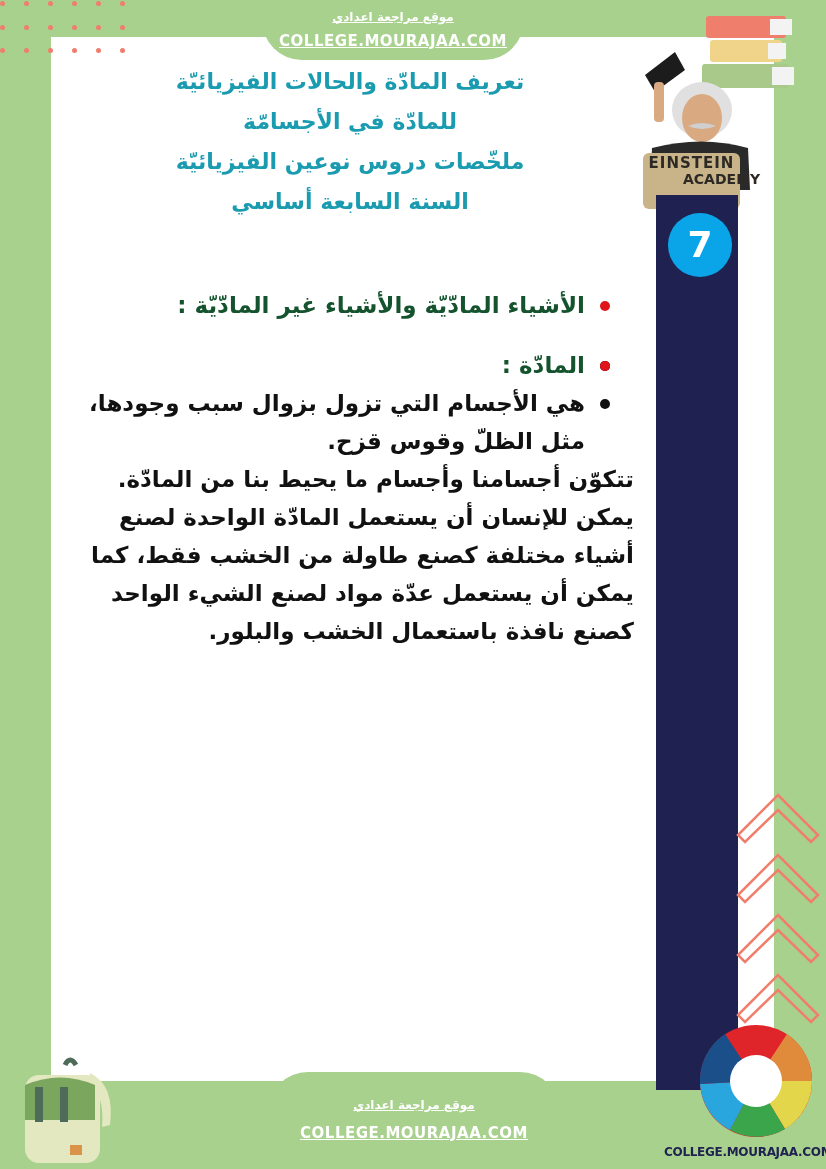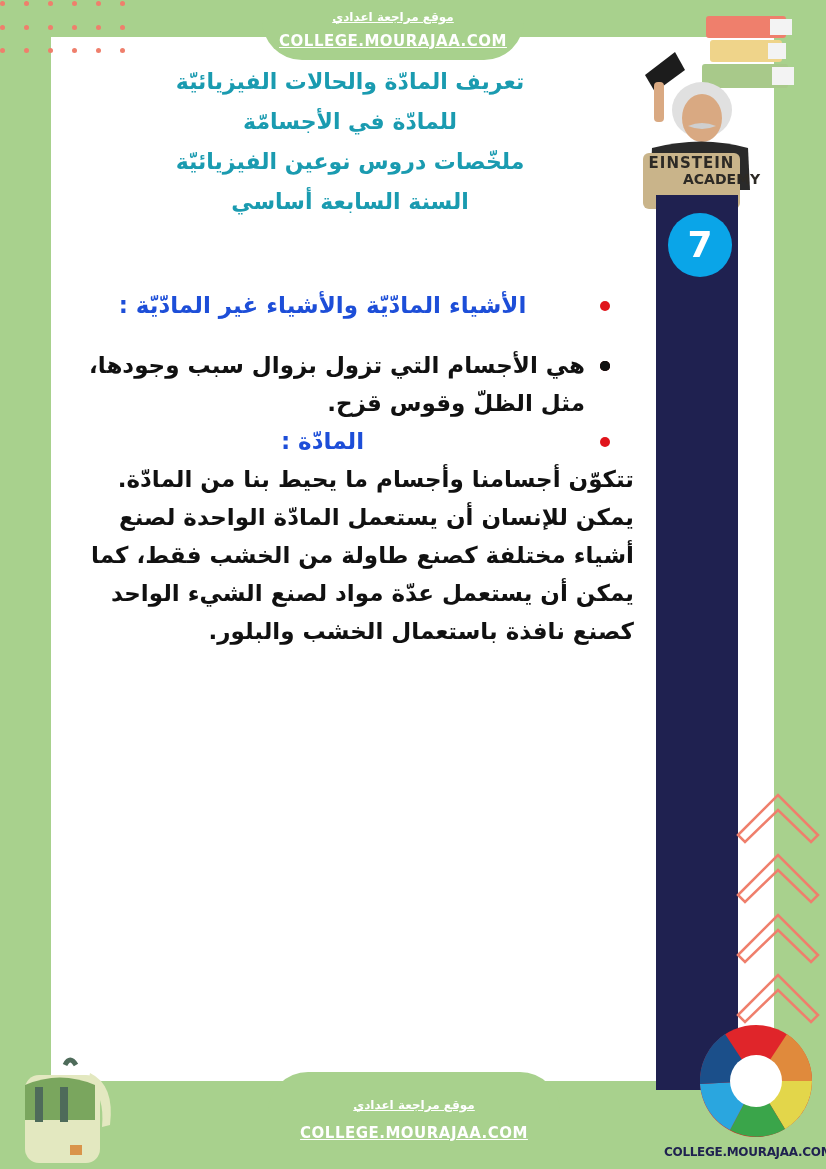--- a/index.html
+++ b/index.html
@@ -9,21 +9,21 @@
     .dot { position:absolute; width:5px; height:5px; border-radius:50%; background:#ef7f6c; }
     .tab-top { position:absolute; left:262px; top:0; width:262px; height:60px; background:#a8d18d; border-radius:0 0 40px 40px; }
     .tab-bottom { position:absolute; left:268px; top:1072px; width:292px; height:100px; background:#a8d18d; border-radius:40px 40px 0 0; }
     .tab-text { position:absolute; left:0; right:0; text-align:center; color:#ffffff; font-weight:bold; text-decoration:underline; }
     .tab-text.ar { direction:rtl; font-size:12px; }
     .tab-text.en { font-size:15px; letter-spacing:0.5px; }
     .title { position:absolute; left:120px; top:62px; width:460px; text-align:center; direction:rtl; color:#1a9bb0; font-weight:bold; font-size:22px; line-height:40px; }
     .sidebar { position:absolute; left:656px; top:195px; width:82px; height:895px; background:#1f2150; }
     .page-badge { position:absolute; left:668px; top:213px; width:64px; height:64px; border-radius:50%; background:#0aa5e8; color:#fff; font-size:36px; font-weight:bold; text-align:center; line-height:64px; }
     .content { position:absolute; left:60px; top:286px; width:580px; direction:rtl; font-size:23px; font-weight:bold; color:#111; line-height:38px; }
-    .content .red { color:#1d4ed8;text-align:center; }
+    .content .red { color:#14532d; }
     .li { position:relative; padding-right:55px; }
     .li .bullet { position:absolute; right:30px; top:15px; width:10px; height:10px; border-radius:50%; }
     .li .bullet.red { background:#e0141b; }
     .li .bullet.black { background:#111; }
     .para { padding-right:6px; }
     .einstein { position:absolute; left:640px; top:40px; width:110px; height:150px; }
     .books { position:absolute; left:700px; top:14px; width:100px; height:80px; }
     .academy-plaque { position:absolute; left:643px; top:153px; width:97px; height:56px; background:#c9b48a; border-radius:6px; color:#2d2a25; text-align:center; font-weight:bold; }
     .academy-plaque .l1 { font-size:15px; line-height:20px; letter-spacing:1px; }
     .academy-plaque .l2 { font-size:14px; line-height:12px;margin-left:40px; }
@@ -101,27 +101,27 @@
     <span class="bullet red"></span>
     <span>الأشياء المادّيّة والأشياء غير المادّيّة :</span>
   </div>
   <div style="height:22px"></div>
   <div class="li red">
     <span class="bullet red"></span>
   </div>
   <div class="li">
     <span class="bullet black"></span>
   </div>
+  <div class="li red">
+    <span class="bullet red"></span>
+    <span>المادّة :</span>
+  </div>
   <div class="li">
     <span class="bullet black"></span>
     <span>هي الأجسام التي تزول بزوال سبب وجودها، مثل الظلّ وقوس قزح.</span>
-  </div>
-  <div class="li red">
-    <span class="bullet red"></span>
-    <span>المادّة :</span>
   </div>
   <div class="para">تتكوّن أجسامنا وأجسام ما يحيط بنا من المادّة. يمكن للإنسان أن يستعمل المادّة الواحدة لصنع أشياء مختلفة كصنع طاولة من الخشب فقط، كما يمكن أن يستعمل عدّة مواد لصنع الشيء الواحد كصنع نافذة باستعمال الخشب والبلور.</div>
 </div>
 
 <svg class="chevrons" viewBox="0 0 90 260" fill="none" stroke="#ef7f6c" stroke-width="2.5">
   <path d="M5 45 L45 5 L85 45 L78 52 L45 20 L12 52Z"></path>
   <path d="M5 105 L45 65 L85 105 L78 112 L45 80 L12 112Z"></path>
   <path d="M5 165 L45 125 L85 165 L78 172 L45 140 L12 172Z"></path>
   <path d="M5 225 L45 185 L85 225 L78 232 L45 200 L12 232Z"></path>
 </svg>

